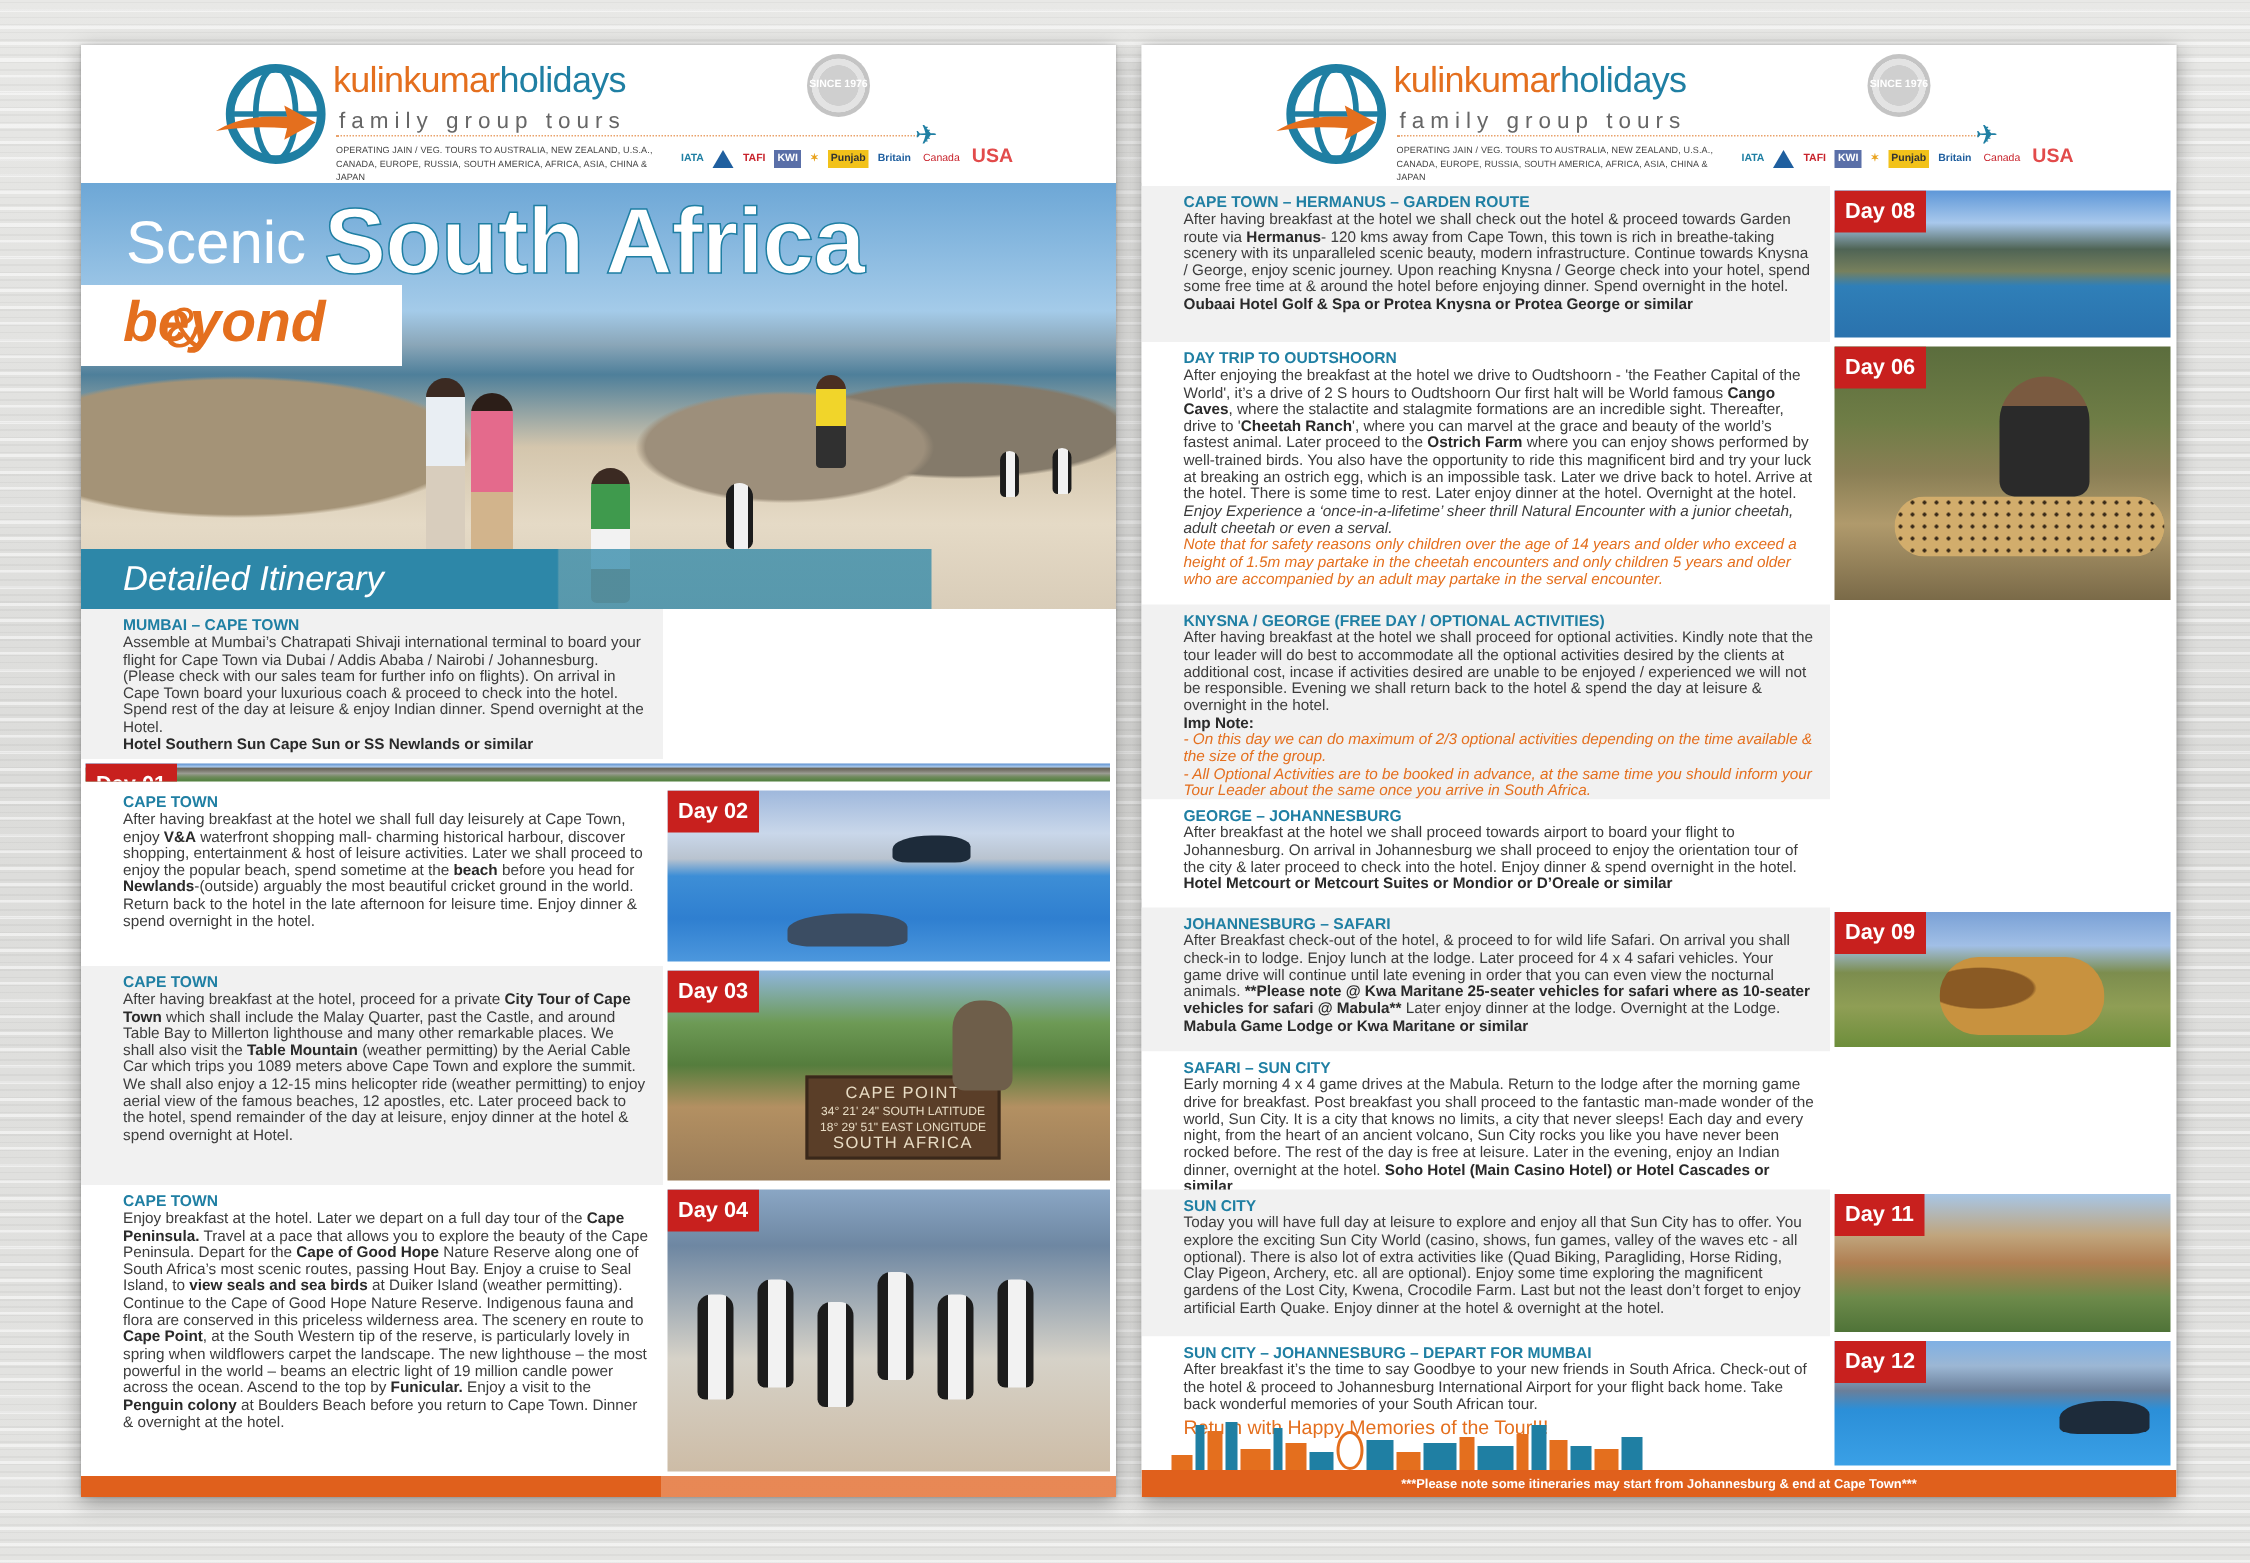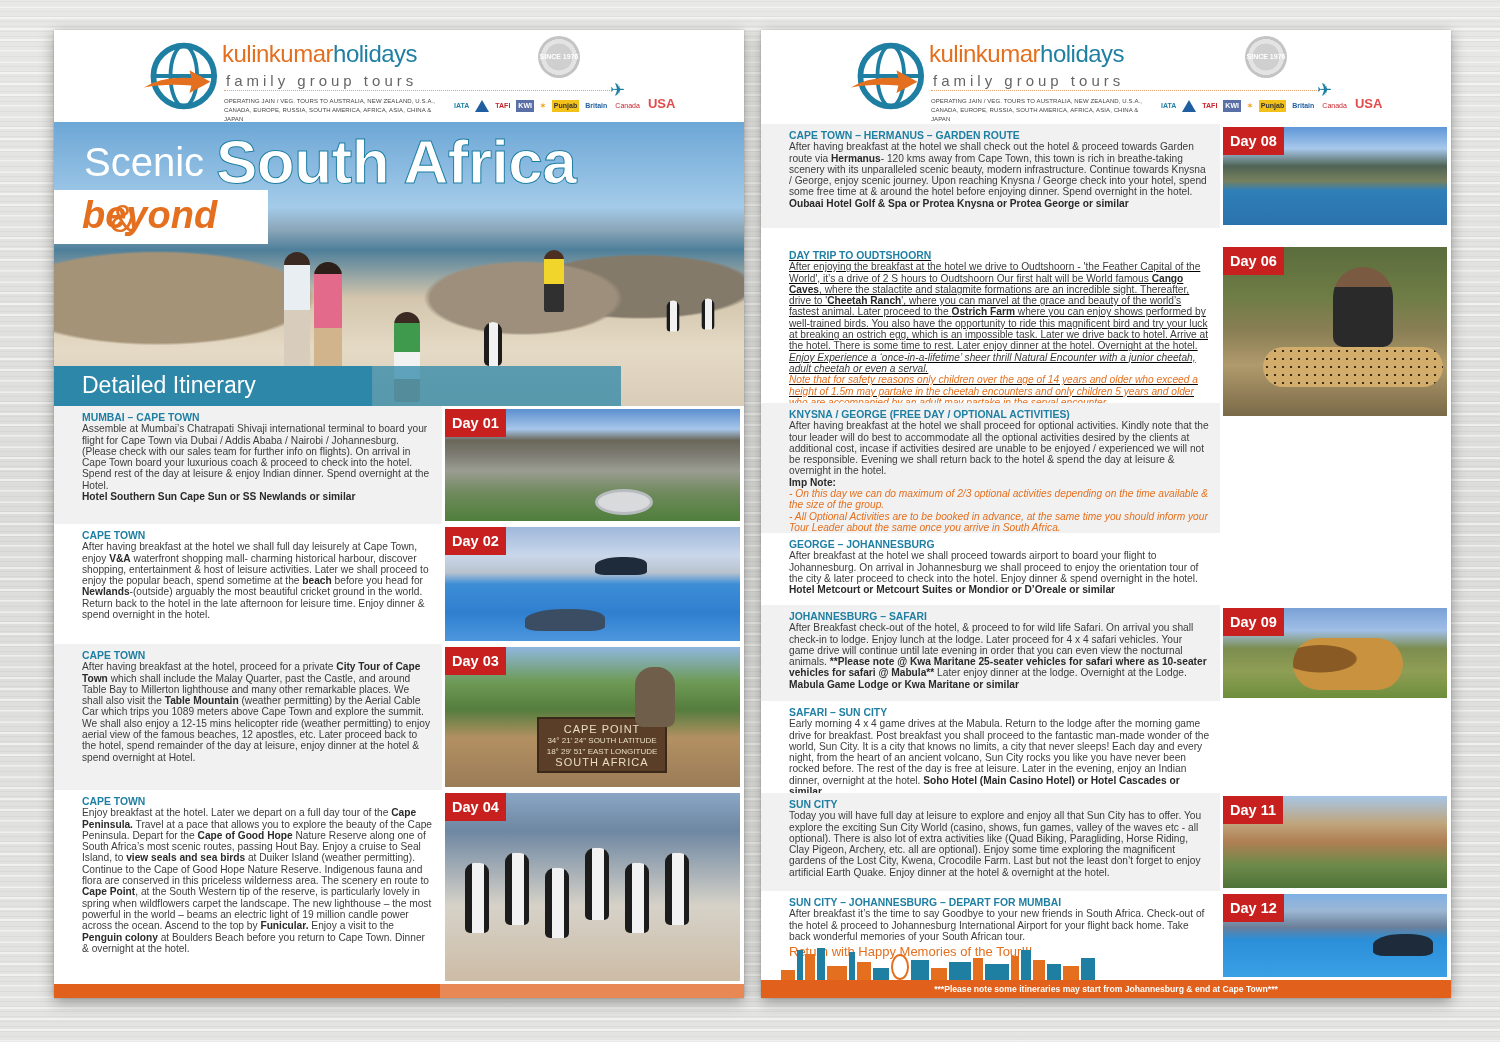--- a/index.html
+++ b/index.html
@@ -66,20 +66,21 @@
     position: absolute; left: 162px; top: 4px; font-size: 62px; color: #fff; font-weight: bold;
     -webkit-text-stroke: 1px #1f7fa3; letter-spacing: -0.5px;
   }
   .beyond-box { position: absolute; left: 0; top: 68px; width: 214px; height: 54px; background: #fff; }
   .beyond-box span { position: absolute; left: 28px; top: 4px; font-size: 38px; color: #e46f1e; }
   .beyond-box .amp { font-style: normal; }
   .beyond-box em { font-style: italic; font-weight: bold; }
   .detailed-bar {
     position: absolute; left: 0; bottom: 0; width: 567px; height: 40px;
     background: linear-gradient(90deg, #2d87a8 0%, #2d87a8 56%, rgba(45,135,168,0.75) 56.2%, rgba(45,135,168,0.75) 100%);
+    font-style: italic;
   }
   .detailed-bar span { position: absolute; left: 28px; top: 6px; font-size: 23px; color: #fff; }
 
   
   .day-row { position: absolute; left: 0; width: 690px; display: flex; }
   .day-text { background: #f1f1f1; padding: 6px 10px 4px 28px; font-size: 10.2px; line-height: 11.3px; color: #3c3c3c; }
   .day-row.alt .day-text { background: #ffffff; }
   .day-title { color: #1f7fa3; font-weight: bold; font-size: 10.4px; display: block; }
   .day-text b { color: #2a2a2a; }
   .day-text .hotel { font-weight: bold; color: #2a2a2a; display: block; }
@@ -167,21 +168,21 @@
     <div class="hero-title-scenic">Scenic</div>
     <div class="hero-title-sa">South Africa</div>
     <div class="beyond-box">
       <span><span class="amp">&amp; </span><em>beyond</em></span>
     </div>
     <div class="detailed-bar">
       <span>Detailed Itinerary</span>
     </div>
   </div>
 
-  <div class="day-row" style="top:376px;height:118px;">
+  <div class="day-row" style="top:376px;height:118px;flex-direction:column;">
     <div class="day-text">
       <span class="day-title">MUMBAI – CAPE TOWN</span>
       <span>Assemble at Mumbai’s Chatrapati Shivaji international terminal to board your flight for Cape Town via Dubai / Addis Ababa / Nairobi / Johannesburg. (Please check with our sales team for further info on flights). On arrival in Cape Town board your luxurious coach &amp; proceed to check into the hotel. Spend rest of the day at leisure &amp; enjoy Indian dinner. Spend overnight at the Hotel.</span>
       <span class="hotel">Hotel Southern Sun Cape Sun or SS Newlands or similar</span>
     </div>
     <div class="day-img scene-cpt">
       <div class="stadium"></div>
       <div class="day-badge">Day 01</div>
     </div>
   </div>
@@ -265,21 +266,21 @@
     <div class="day-text">
       <span class="day-title">CAPE TOWN – HERMANUS – GARDEN ROUTE</span>
       <span>After having breakfast at the hotel we shall check out the hotel &amp; proceed towards Garden route via </span><b>Hermanus</b><span>- 120 kms away from Cape Town, this town is rich in breathe-taking scenery with its unparalleled scenic beauty, modern infrastructure. Continue towards Knysna / George, enjoy scenic journey. Upon reaching Knysna / George check into your hotel, spend some free time at &amp; around the hotel before enjoying dinner. Spend overnight in the hotel.</span>
       <span class="hotel">Oubaai Hotel Golf &amp; Spa or Protea Knysna or Protea George or similar</span>
     </div>
     <div class="day-img scene-herm">
       <div class="day-badge">Day 08</div>
     </div>
   </div>
 
-  <div class="day-row alt" style="top:214px;height:175px;text-decoration:underline;">
+  <div class="day-row alt" style="top:198px;height:175px;">
     <div class="day-text">
       <span class="day-title">DAY TRIP TO OUDTSHOORN</span>
       <span>After enjoying the breakfast at the hotel we drive to Oudtshoorn - 'the Feather Capital of the World', it’s a drive of 2 S hours to Oudtshoorn Our first halt will be World famous </span><b>Cango Caves</b><span>, where the stalactite and stalagmite formations are an incredible sight. Thereafter, drive to '</span><b>Cheetah Ranch</b><span>', where you can marvel at the grace and beauty of the world’s fastest animal. Later proceed to the </span><b>Ostrich Farm</b><span> where you can enjoy shows performed by well-trained birds. You also have the opportunity to ride this magnificent bird and try your luck at breaking an ostrich egg, which is an impossible task. Later we drive back to hotel. Arrive at the hotel. There is some time to rest. Later enjoy dinner at the hotel. Overnight at the hotel.</span>
       <span class="italic">Enjoy Experience a ‘once-in-a-lifetime’ sheer thrill Natural Encounter with a junior cheetah, adult cheetah or even a serval.</span>
       <span class="note">Note that for safety reasons only children over the age of 14 years and older who exceed a height of 1.5m may partake in the cheetah encounters and only children 5 years and older who are accompanied by an adult may partake in the serval encounter.</span>
     </div>
     <div class="day-img scene-cheetah">
       <div class="person" style="left:40px;top:100px;width:180px;height:40px;background:radial-gradient(circle,#3a2a18 20%,transparent 22%) 0 0/8px 8px, #d2ad6c;border-radius:20px;"></div>
       <div class="person" style="left:110px;top:20px;width:60px;height:80px;background:linear-gradient(180deg,#7a5a40 0 25%,#2a2a2a 25%);border-radius:30px 30px 10px 10px;"></div>
       <div class="day-badge">Day 06</div>

